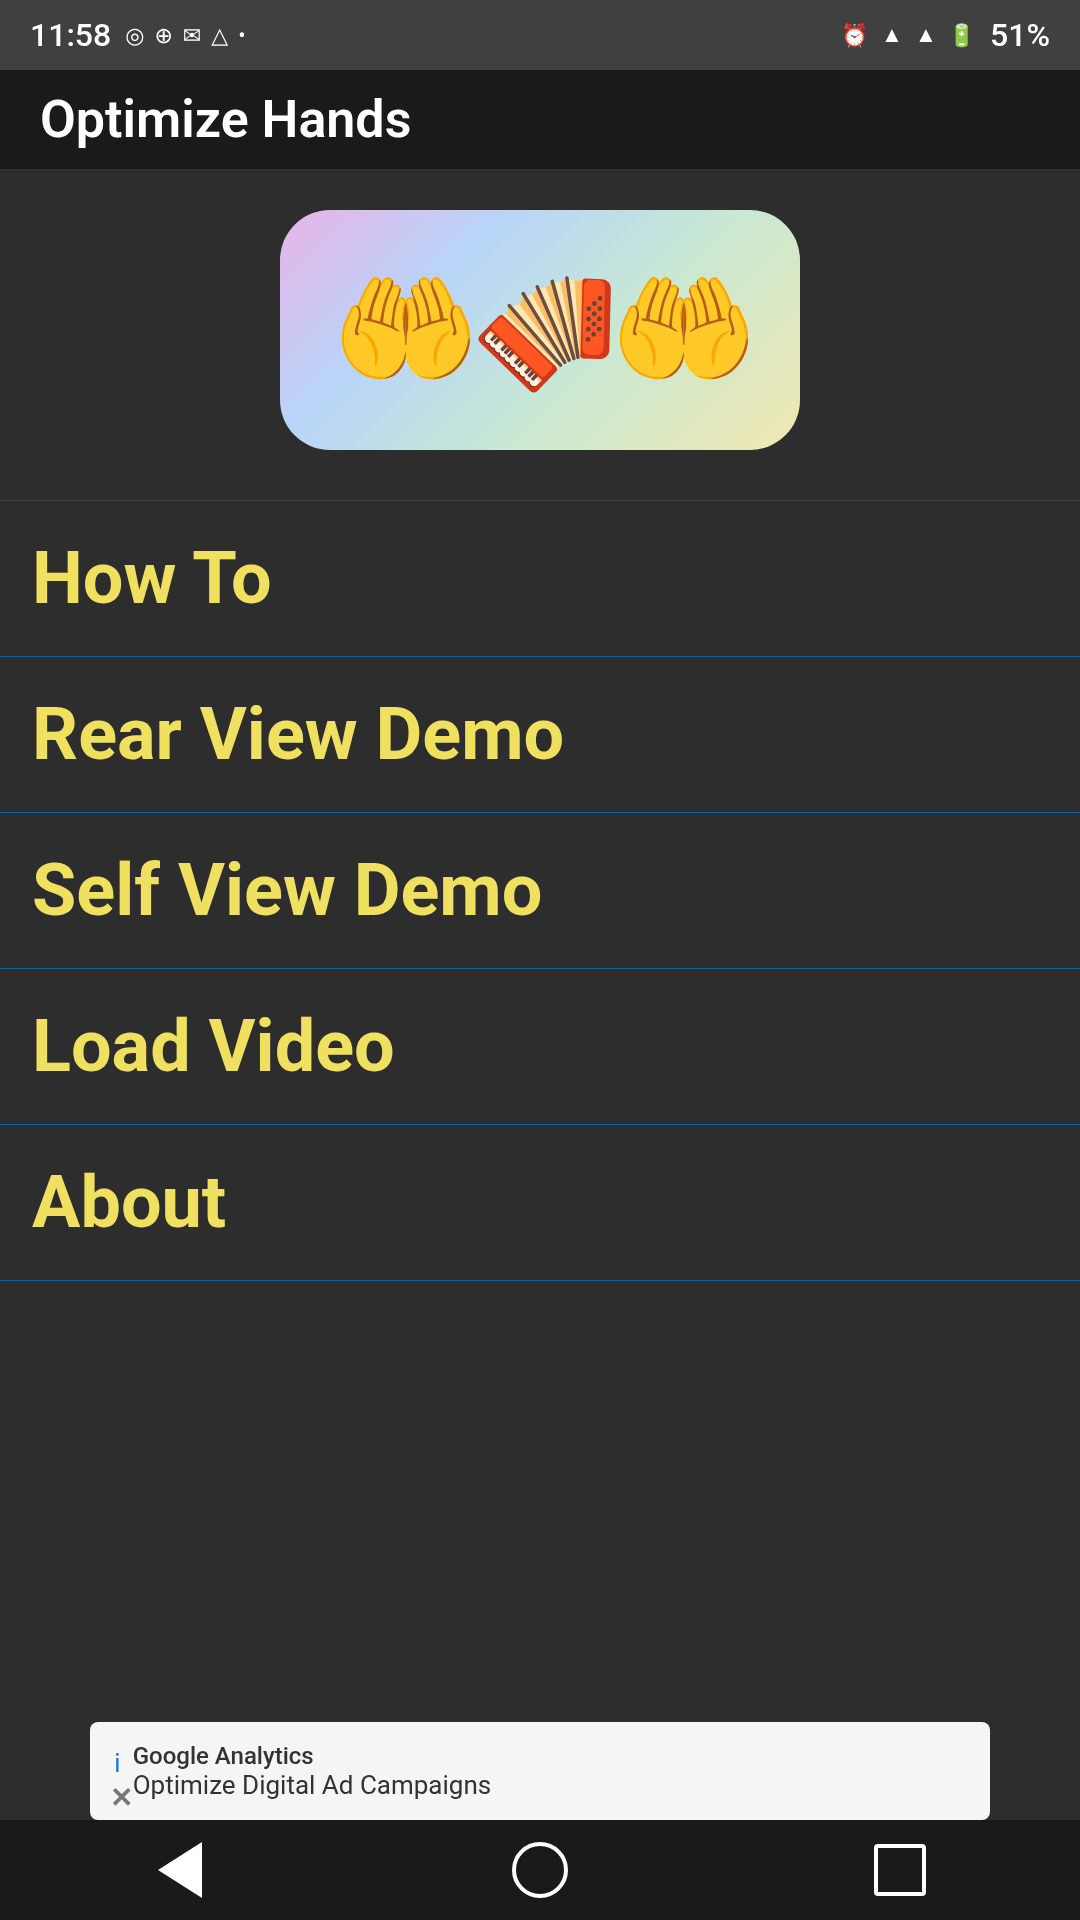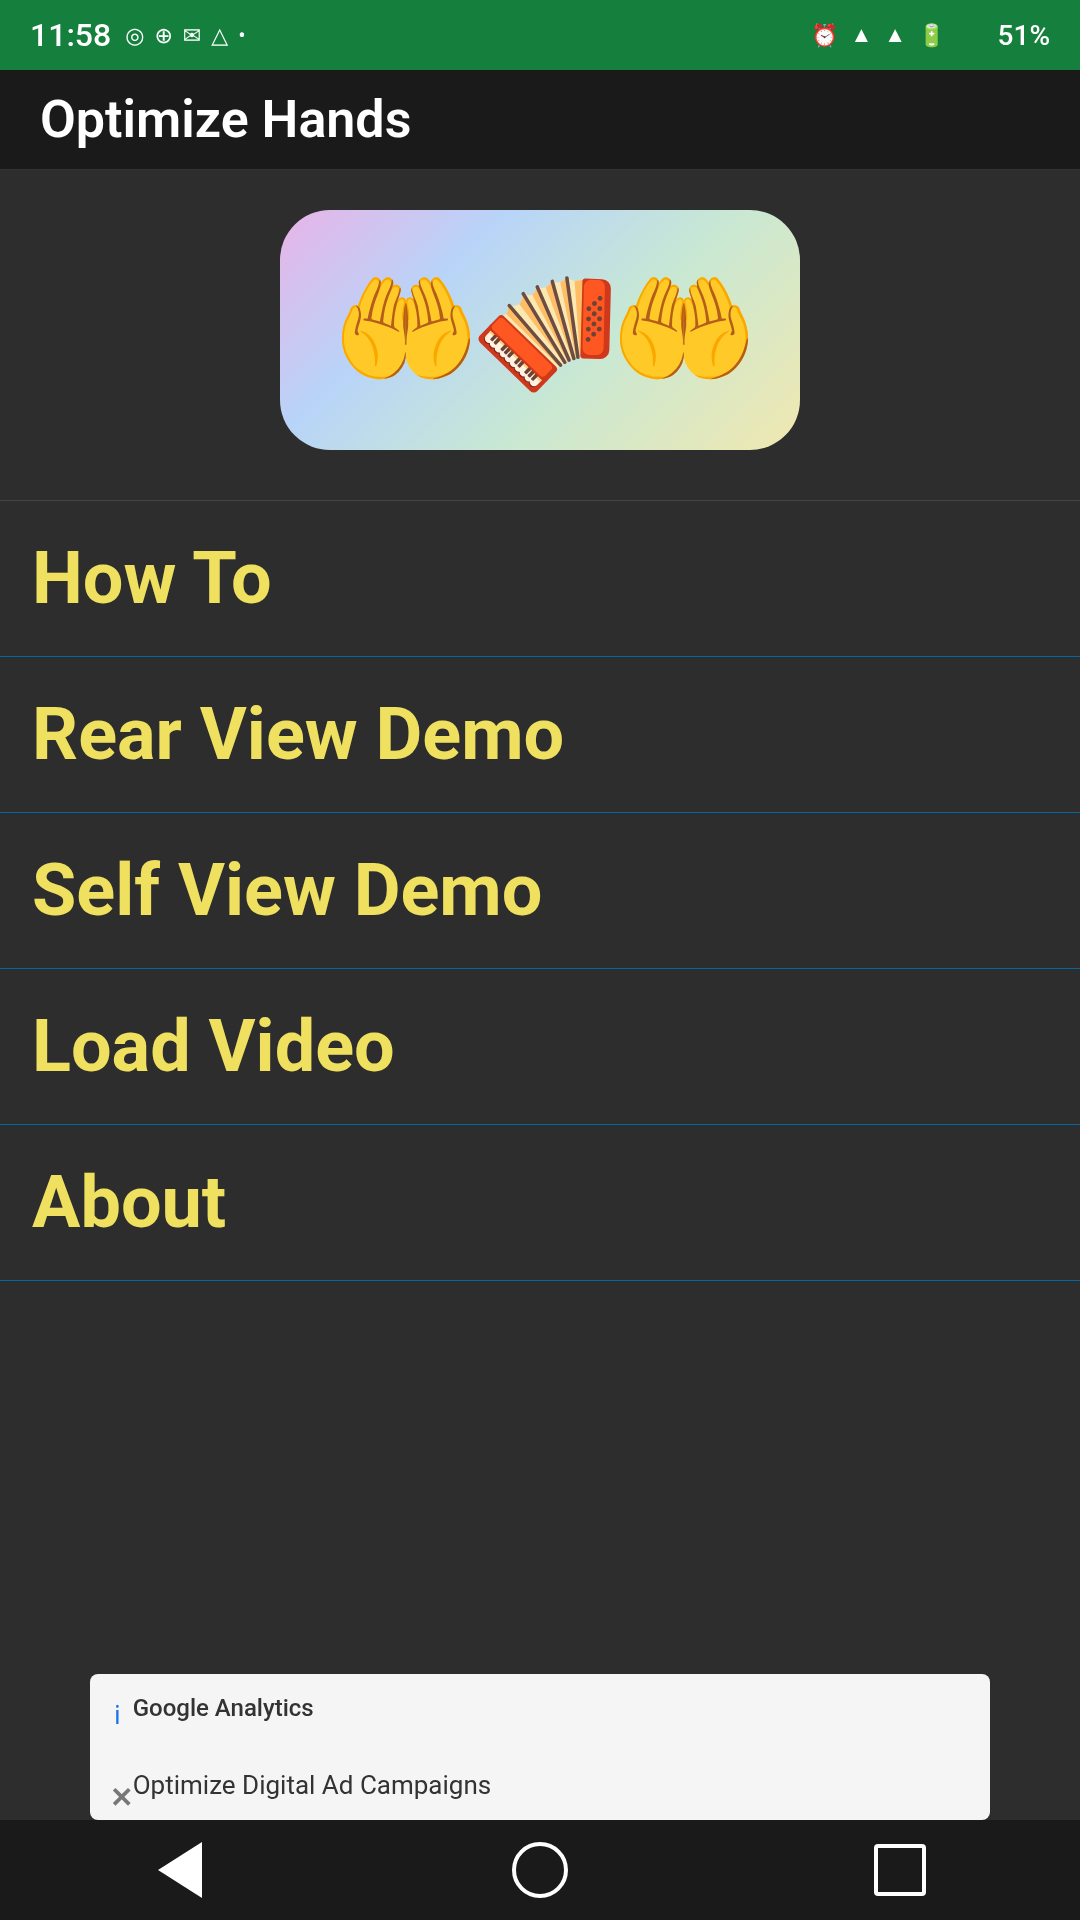--- a/index.html
+++ b/index.html
@@ -13,21 +13,21 @@
       width: 1080px;
       height: 1920px;
       background-color: #2d2d2d;
       font-family: 'Roboto', Arial, sans-serif;
       overflow: hidden;
       position: relative;
     }
 
     
     .status-bar {
-      background-color: #15803d;
+      background-color: #404040;
       height: 70px;
       display: flex;
       align-items: center;
       justify-content: space-between;
       padding: 0 30px;
     }
 
     .status-left {
       display: flex;
       align-items: center;
@@ -58,23 +58,22 @@
     }
 
     .status-icons-right {
       display: flex;
       align-items: center;
       gap: 12px;
     }
 
     .battery-text {
       color: white;
-      font-size: 28px;
+      font-size: 32px;
       font-weight: 500;
-      margin-left: 38px;
     }
 
     
     .app-bar {
       background-color: #1a1a1a;
       height: 100px;
       display: flex;
       align-items: center;
       padding: 0 40px;
       border-bottom: 1px solid #333;
@@ -157,21 +156,20 @@
 
     .ad-info-icon {
       color: #1a73e8;
       font-size: 26px;
       margin-top: 2px;
     }
 
     .ad-text-block {
       display: flex;
       flex-direction: column;
-      gap: 48px;
     }
 
     .ad-title {
       color: #333;
       font-size: 24px;
       font-weight: 500;
     }
 
     .ad-subtitle {
       color: #333;

